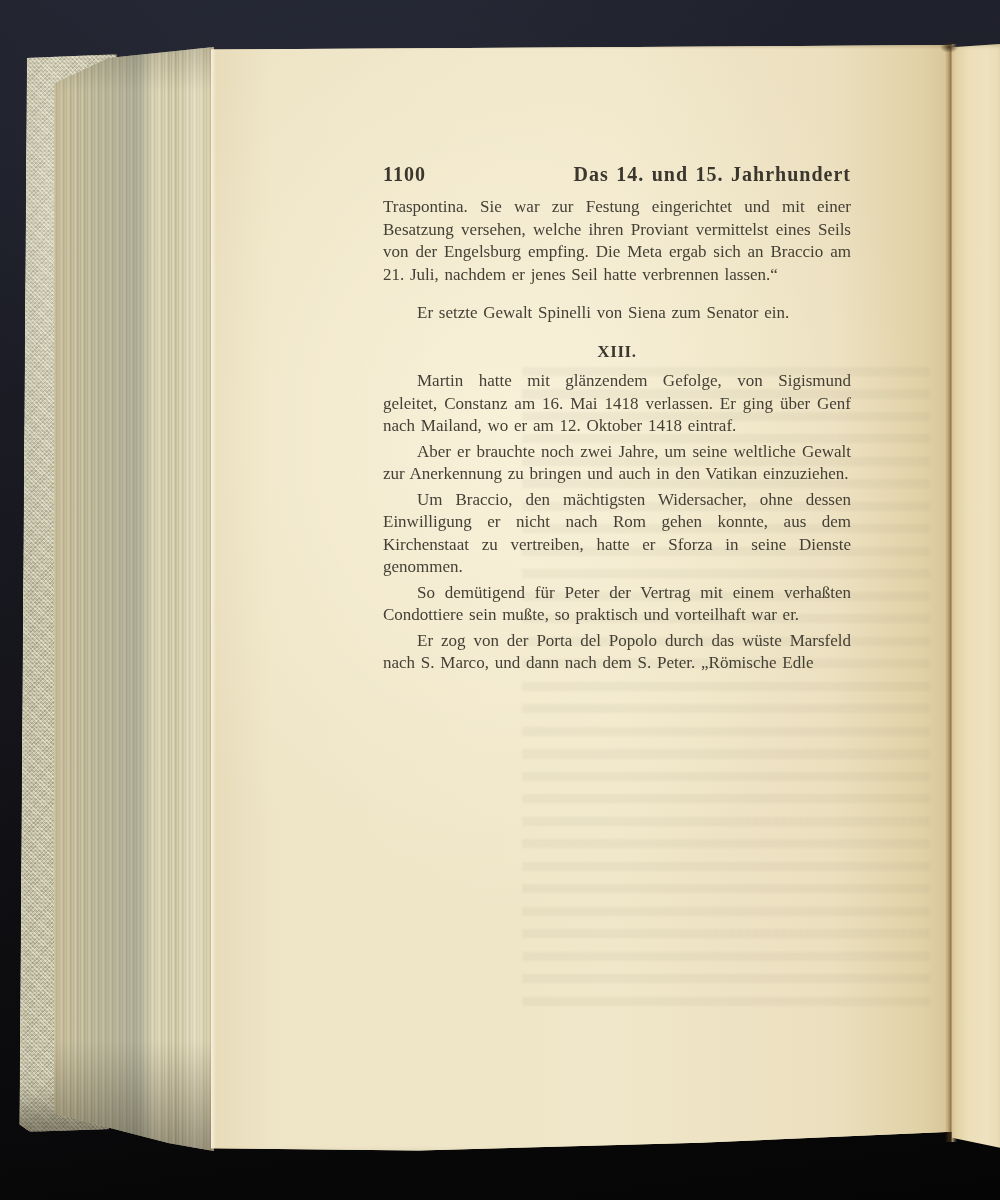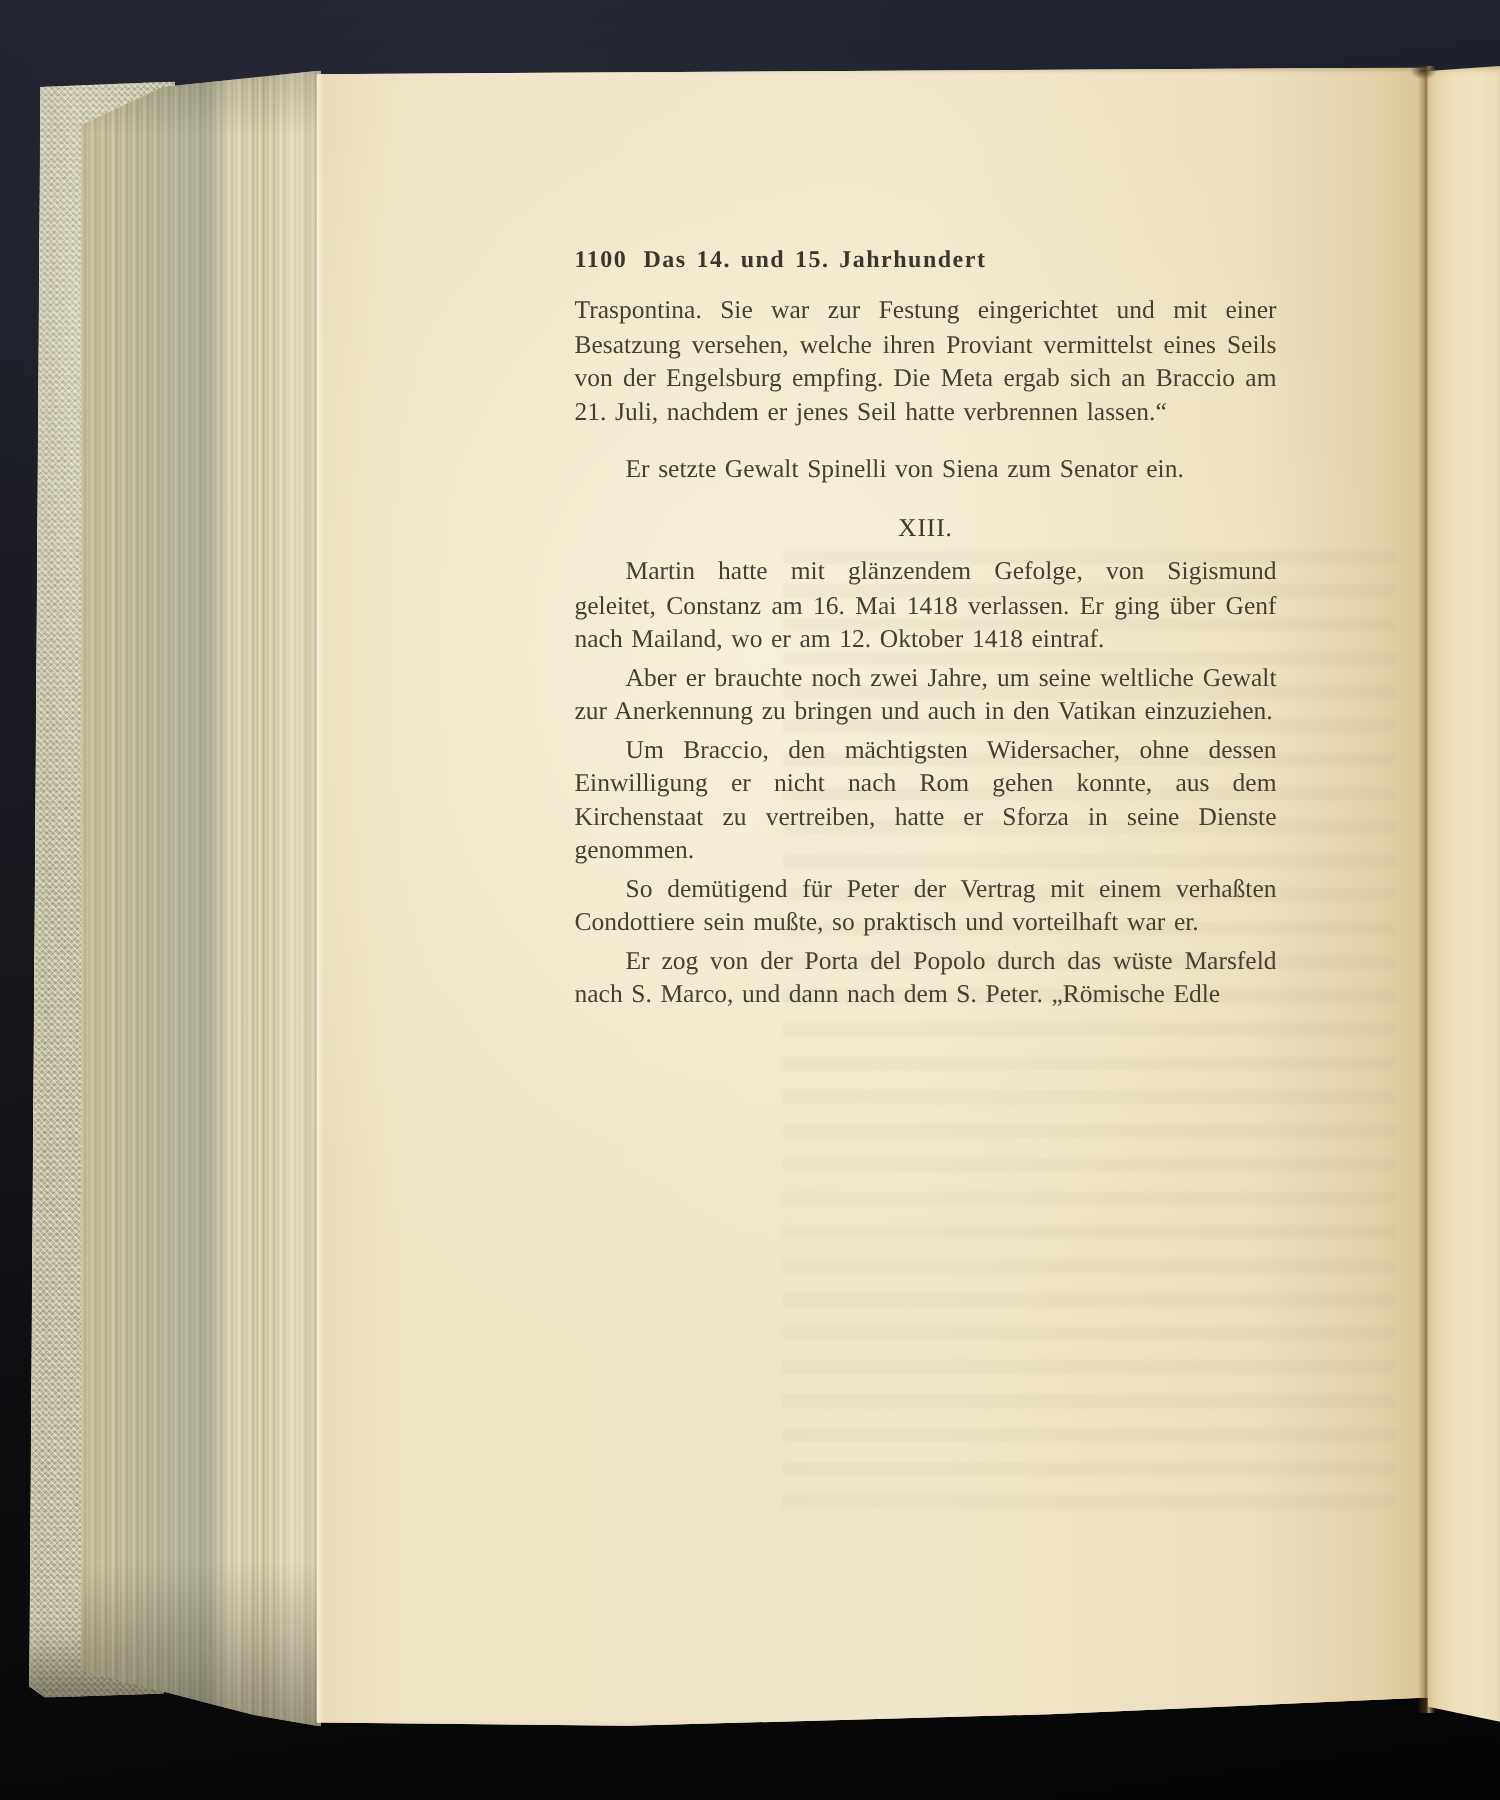--- a/index.html
+++ b/index.html
@@ -111,36 +111,36 @@
 
   
   .textblock {
     position: absolute; left: 172px; top: 118px; width: 468px;
     color: #443f35;
     font-size: 17px; line-height: 22.5px;
     word-spacing: 1.5px;
   }
   .pagehead {
     position: relative; height: 22px; margin-bottom: 11px;
-    font-weight: 700; font-size: 16px; letter-spacing: 1px; color: #3b372e;
+    font-weight: 700; font-size: 20px; letter-spacing: 1px; color: #3b372e;
   }
   .pagenum { position: absolute; left: 0; top: 0; }
-  .runhead { display: block; text-align: left; padding-left: 46px; }
+  .runhead { display: block; text-align: right; padding-left: 46px; }
 
   .textblock p {
     margin: 3px 0;
     text-indent: 34px;
     text-align: justify;
     hyphens: none;
   }
   .textblock p.noindent { text-indent: 0; margin-bottom: 16px; }
   .chapter {
     margin: 16px 0 7px;
     text-align: center;
-    font-size: 17px; font-weight: 400; letter-spacing: 0.6px;
+    font-size: 17px; font-weight: 700; letter-spacing: 0.6px;
     color: #3b372e;
   }
 </style>
 </head>
 <body>
 
 <div class="scene">
 
   <div class="cover"></div>
 

